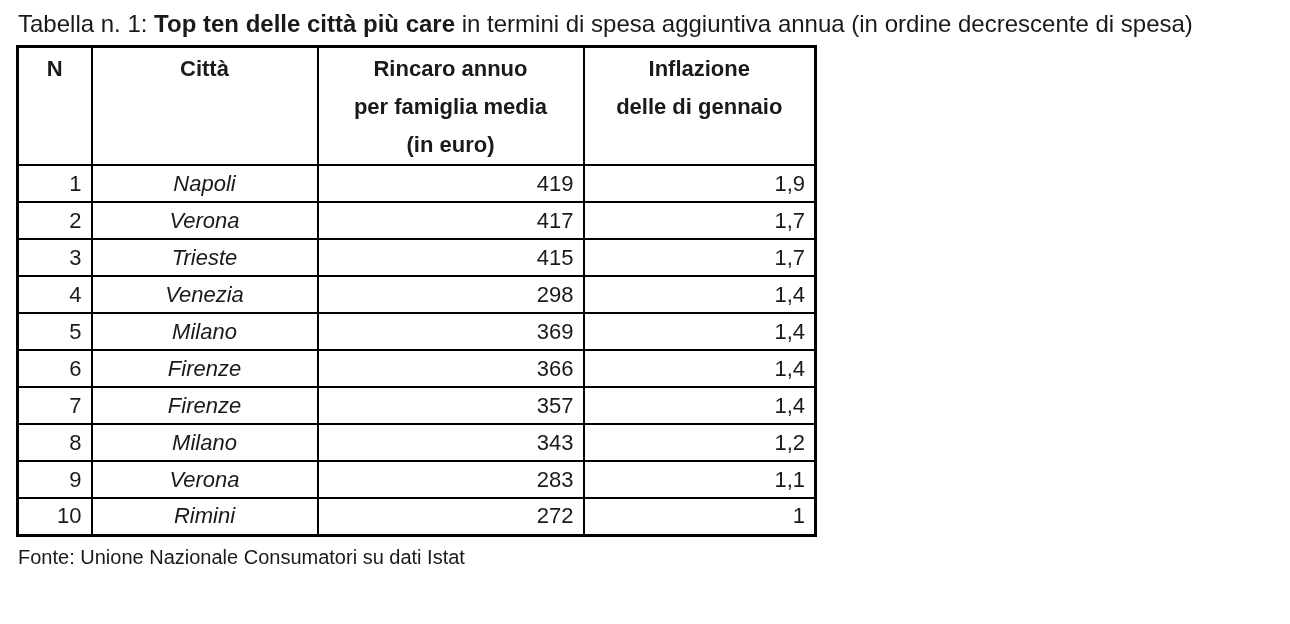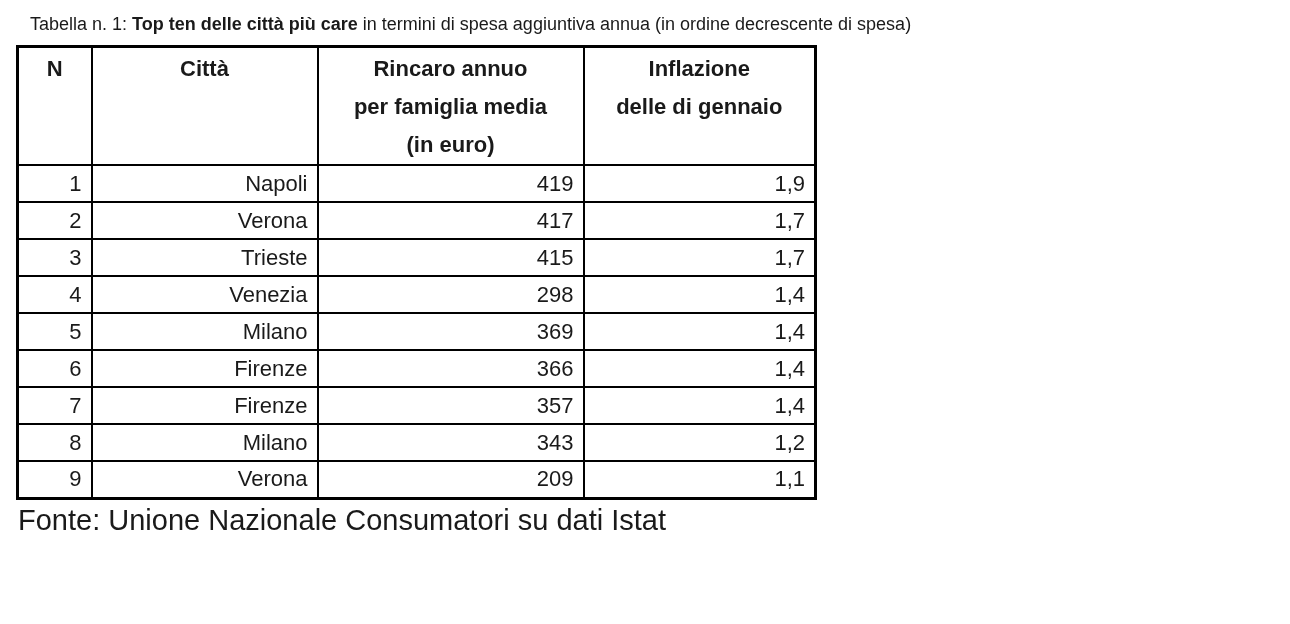--- a/index.html
+++ b/index.html
@@ -9,22 +9,22 @@
     width: 1290px;
     height: 624px;
     font-family: "Liberation Sans", sans-serif;
     color: #1a1a1a;
     overflow: hidden;
   }
   .doc {
     padding: 10px 0 0 16px;
   }
   .caption {
-    margin: 0 0 7px 14px;
-    font-size: 18px;
+    margin: 0 0 7px 2px;
+    font-size: 24px;
     line-height: 28px;
     white-space: nowrap;
   }
   .caption b { font-weight: bold; }
   table.data-table {
     border-collapse: collapse;
     table-layout: fixed;
     border: 3px solid #000000;
   }
   table.data-table th,
@@ -43,28 +43,28 @@
     height: 113px;
     padding: 2px 6px 0 6px;
   }
   table.data-table td {
     height: 37px;
     padding: 0 9px;
     vertical-align: middle;
     background: #ffffff;
   }
   td.num  { text-align: right; }
-  td.city { text-align: right; }
+  td.city { text-align: center; font-style: italic; }
   col.col-n       { width: 74px;  }
   col.col-city    { width: 226px; }
   col.col-rincaro { width: 266px; }
   col.col-infl    { width: 232px; }
   .source {
     margin: 7px 0 8px 2px;
-    font-size: 29px;
+    font-size: 20px;
     line-height: 27px;
   }
 </style>
 </head>
 <body>
 
 <div class="doc">
 
   <p class="caption"><span>Tabella n. 1: </span><b>Top ten delle città più care</b><span> in termini di spesa aggiuntiva annua (in ordine decrescente di spesa)</span></p>
 
@@ -131,21 +131,27 @@
         </tr>
         <tr>
           <td class="num">8</td>
           <td class="city">Milano</td>
           <td class="num">343</td>
           <td class="num">1,2</td>
         </tr>
         <tr>
           <td class="num">9</td>
           <td class="city">Verona</td>
-          <td class="num">209</td>
+          <td class="num">283</td>
           <td class="num">1,1</td>
+        </tr>
+        <tr>
+          <td class="num">10</td>
+          <td class="city">Rimini</td>
+          <td class="num">272</td>
+          <td class="num">1</td>
         </tr>
       </tbody>
   </table>
 
   <p class="source">Fonte: Unione Nazionale Consumatori su dati Istat</p>
 
 </div>
 
 </body></html>

